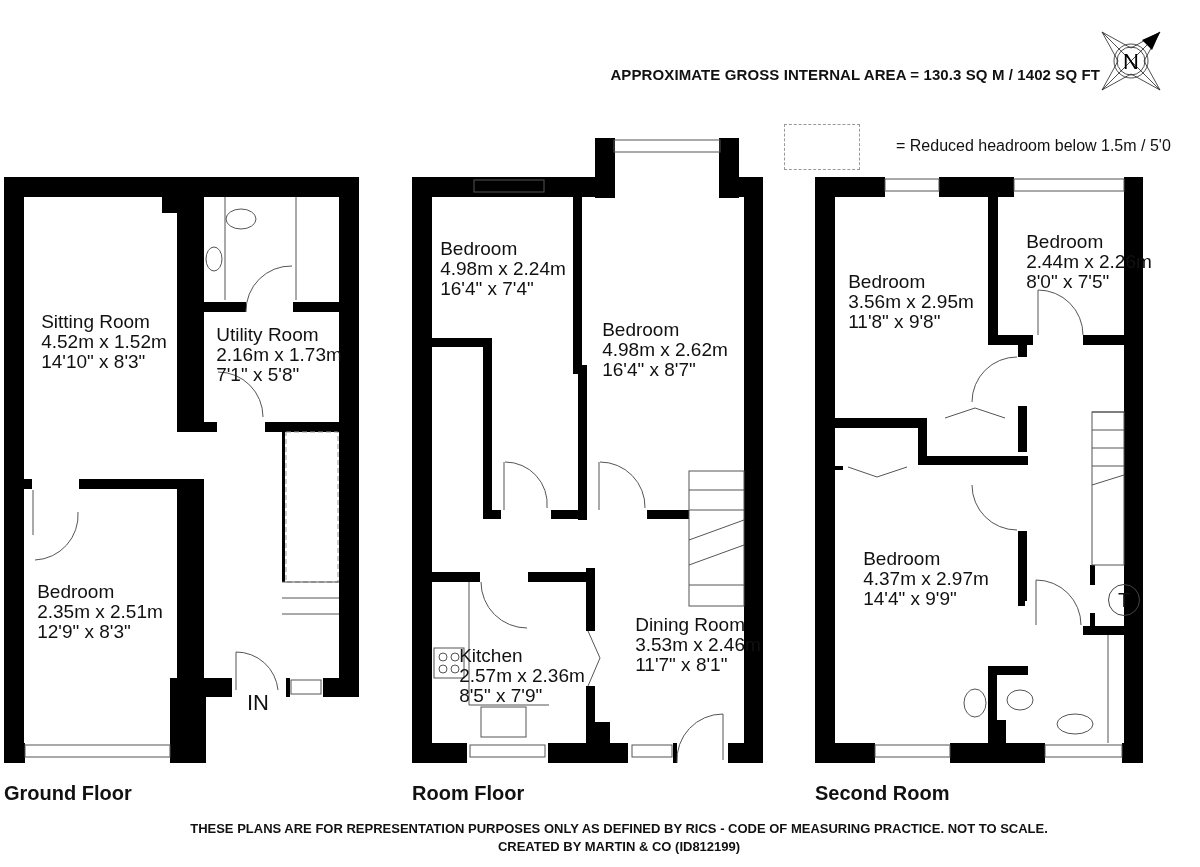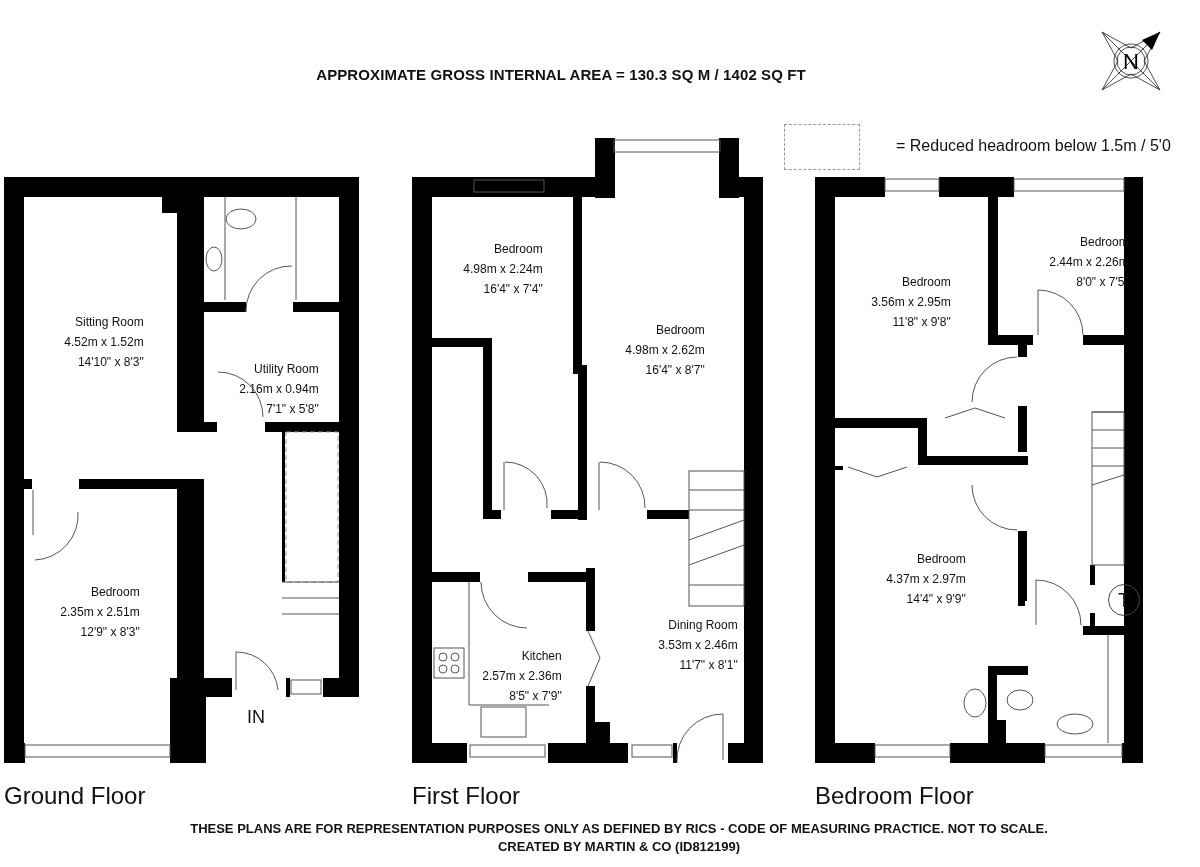--- a/index.html
+++ b/index.html
@@ -1,31 +1,31 @@
 <!DOCTYPE html>
 <html><head>
 <meta charset="utf-8">
 <style>
   html, body { margin: 0; padding: 0; background: #ffffff; }
   body { width: 1200px; height: 867px; position: relative; overflow: hidden;
          font-family: "Liberation Sans", sans-serif; color: #111; }
   .abs { position: absolute; }
-  .header-title { left: 0; width: 1100px; top: 66px; text-align: center;
-                  font-weight: bold; font-size: 15px; letter-spacing: 0.1px; padding-left: 11px; }
+  .header-title { left: 0; width: 1100px; top: 66px; text-align: right;
+                  font-weight: bold; font-size: 15px; letter-spacing: 0.1px; }
   .legend { left: 784px; top: 124px; display: flex; align-items: flex-end; }
   .legend-box { width: 76px; height: 46px; border: 1.5px dashed #999; box-sizing: border-box; }
   .legend-text { position: absolute; left: 112px; top: 13px; white-space: nowrap; font-size: 16px; }
   .compass { left: 1096px; top: 26px; width: 70px; height: 70px; }
   svg.plan { position: absolute; left: 0; top: 0; }
-  .room-label { position: absolute; text-align: right; font-size: 12px; line-height: 20px;
+  .room-label { position: absolute; text-align: left; font-size: 19px; line-height: 20px;
                 white-space: nowrap; transform: translateX(-50%); }
-  .floor-label { position: absolute; top: 782px; font-weight: normal; font-size: 24px; text-align: right; }
+  .floor-label { position: absolute; top: 782px; font-weight: bold; font-size: 20px; text-align: right; }
   .disclaimer { position: absolute; left: 8px; width: 1200px; text-align: center;
                 font-weight: bold; font-size: 13px; line-height: 18px; padding-left: 11px; }
-  .in-label { position: absolute; left: 247px; top: 707px; font-size: 18px; }
+  .in-label { position: absolute; left: 247px; top: 690px; font-size: 22px; }
   .t-label { position: absolute; left: 1108px; top: 584px; width: 30px; height: 30px;
              border: 1px solid #444; border-radius: 50%; text-align: center; line-height: 30px;
              font-size: 20px; }
 </style>
 </head>
 <body>
 
 <div class="abs header-title">APPROXIMATE GROSS INTERNAL AREA = 130.3 SQ M / 1402 SQ FT</div>
 
 <div class="abs compass">
@@ -195,23 +195,23 @@
     <ellipse cx="975" cy="703" rx="11" ry="14"></ellipse>
     <ellipse cx="1075" cy="724" rx="18" ry="10"></ellipse>
   </g>
 </svg>
 
 <div class="room-label" style="left:104px; top:312px;">
   <div>Sitting Room</div>
   <div>4.52m x 1.52m</div>
   <div>14'10" x 8'3"</div>
 </div>
-<div class="room-label" style="left:279px; top:325px;margin-top:34px;">
+<div class="room-label" style="left:279px; top:325px;">
   <div>Utility Room</div>
-  <div>2.16m x 0.94m</div>
+  <div>2.16m x 1.73m</div>
   <div>7'1" x 5'8"</div>
 </div>
 <div class="room-label" style="left:100px; top:582px;">
   <div>Bedroom</div>
   <div>2.35m x 2.51m</div>
   <div>12'9" x 8'3"</div>
 </div>
 <div class="in-label">IN</div>
 
 <div class="room-label" style="left:503px; top:239px;">
@@ -246,17 +246,17 @@
   <div>8'0" x 7'5"</div>
 </div>
 <div class="room-label" style="left:926px; top:549px;">
   <div>Bedroom</div>
   <div>4.37m x 2.97m</div>
   <div>14'4" x 9'9"</div>
 </div>
 <div class="t-label">T</div>
 
 <div class="floor-label" style="left:4px;">Ground Floor</div>
-<div class="floor-label" style="left:412px;">First Floor</div>
-<div class="floor-label" style="left:815px;">Bedroom Floor</div>
+<div class="floor-label" style="left:412px;">Room Floor</div>
+<div class="floor-label" style="left:815px;">Second Room</div>
 
 <div class="disclaimer" style="top:820px;">THESE PLANS ARE FOR REPRESENTATION PURPOSES ONLY AS DEFINED BY RICS - CODE OF MEASURING PRACTICE. NOT TO SCALE.</div>
 <div class="disclaimer" style="top:838px;">CREATED BY MARTIN &amp; CO (ID812199)</div>
 
 </body></html>

